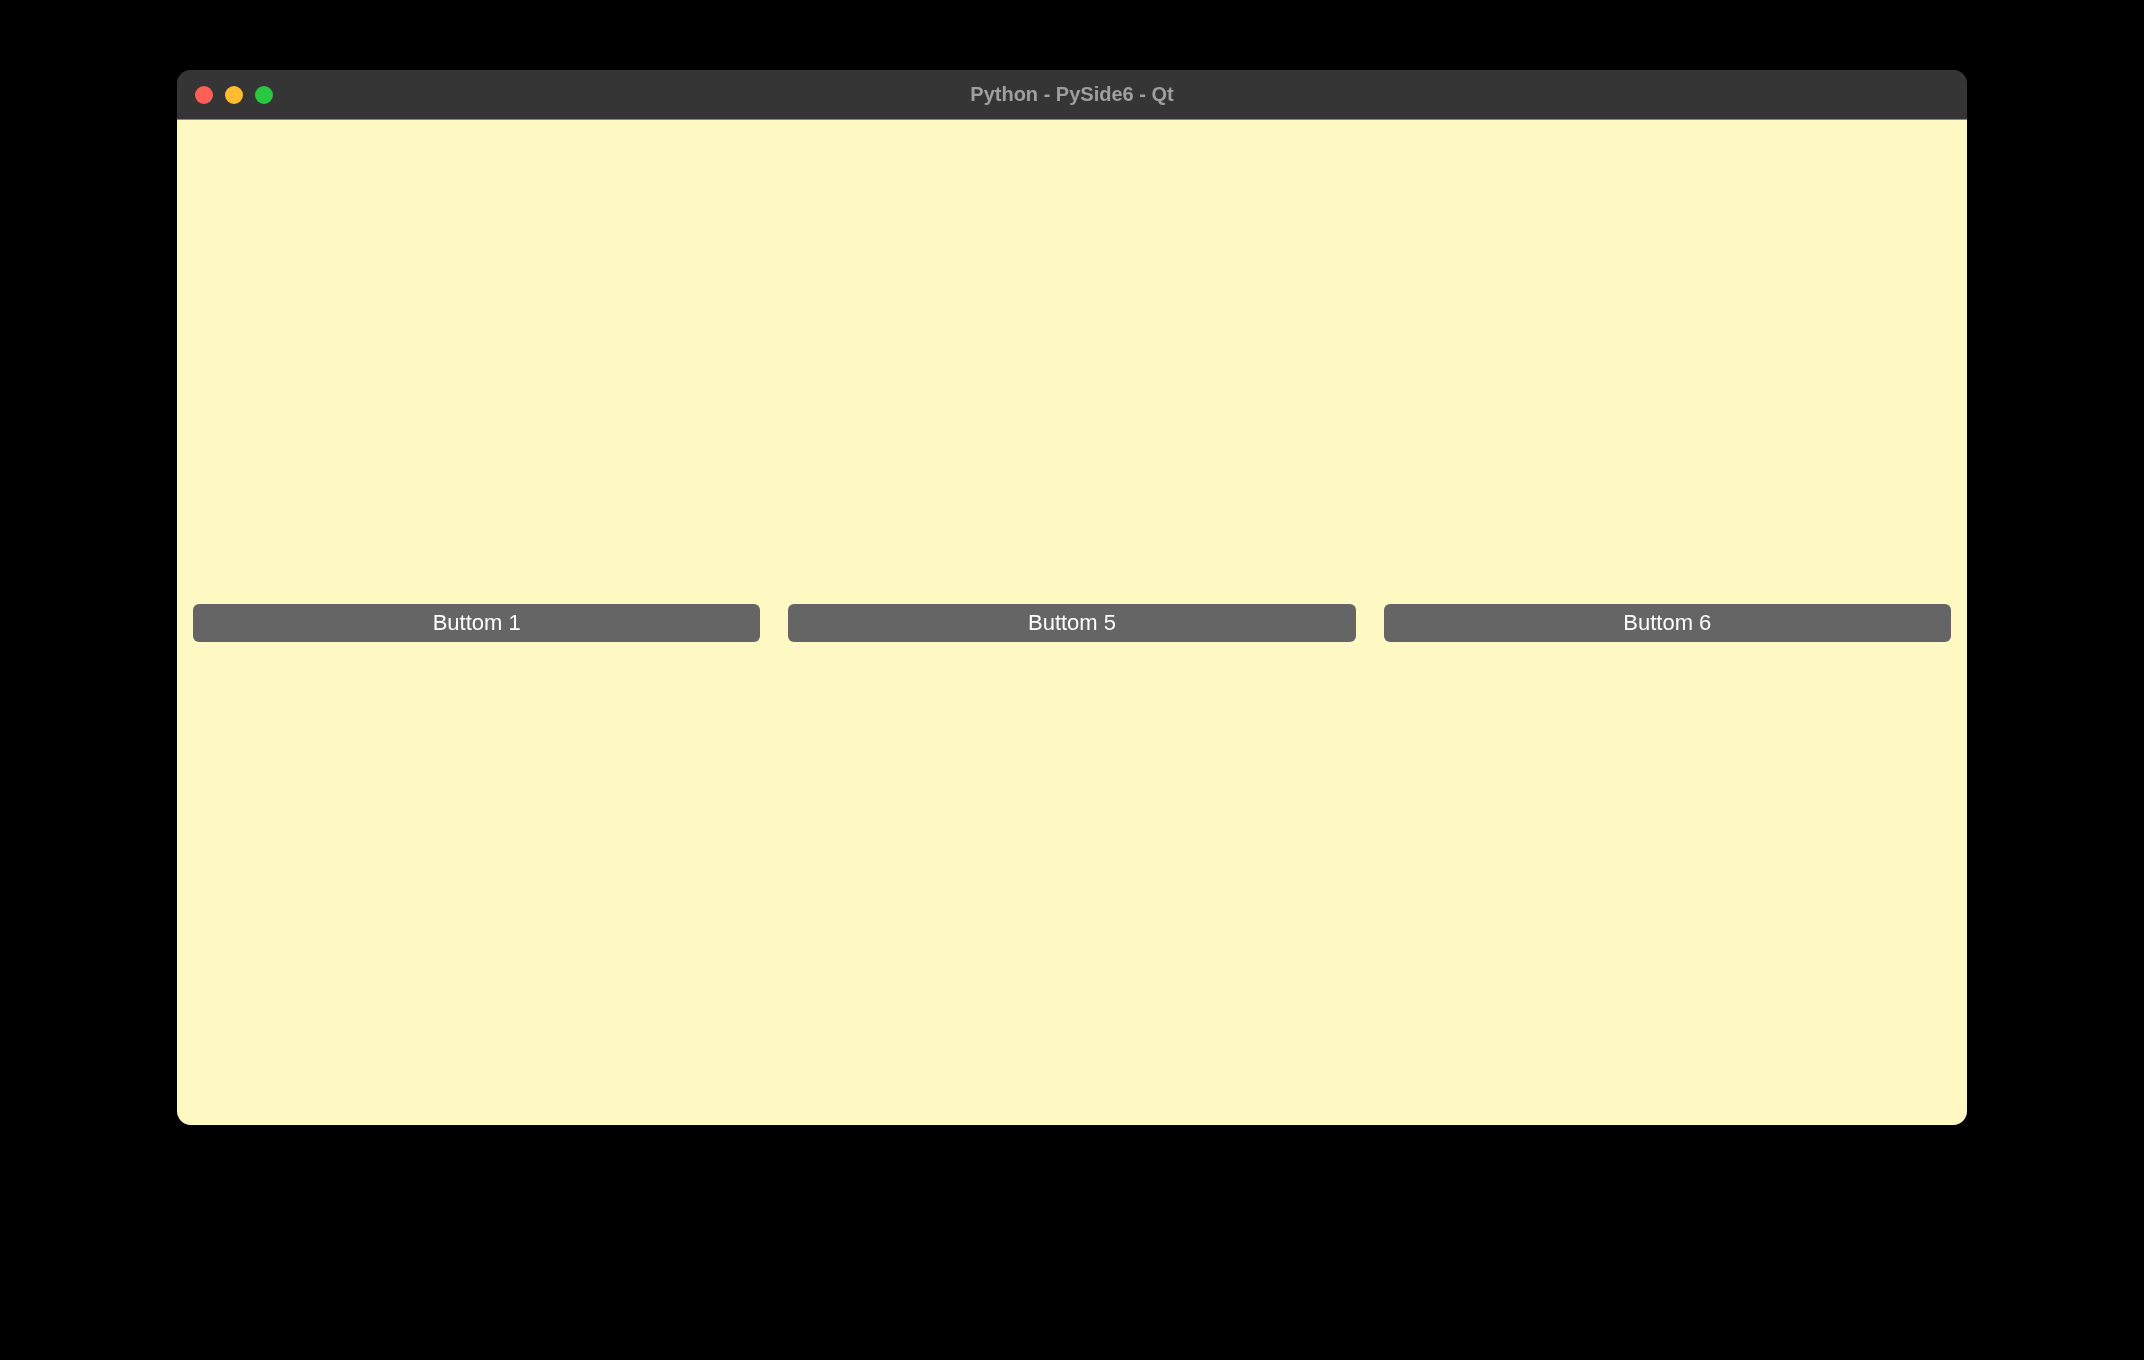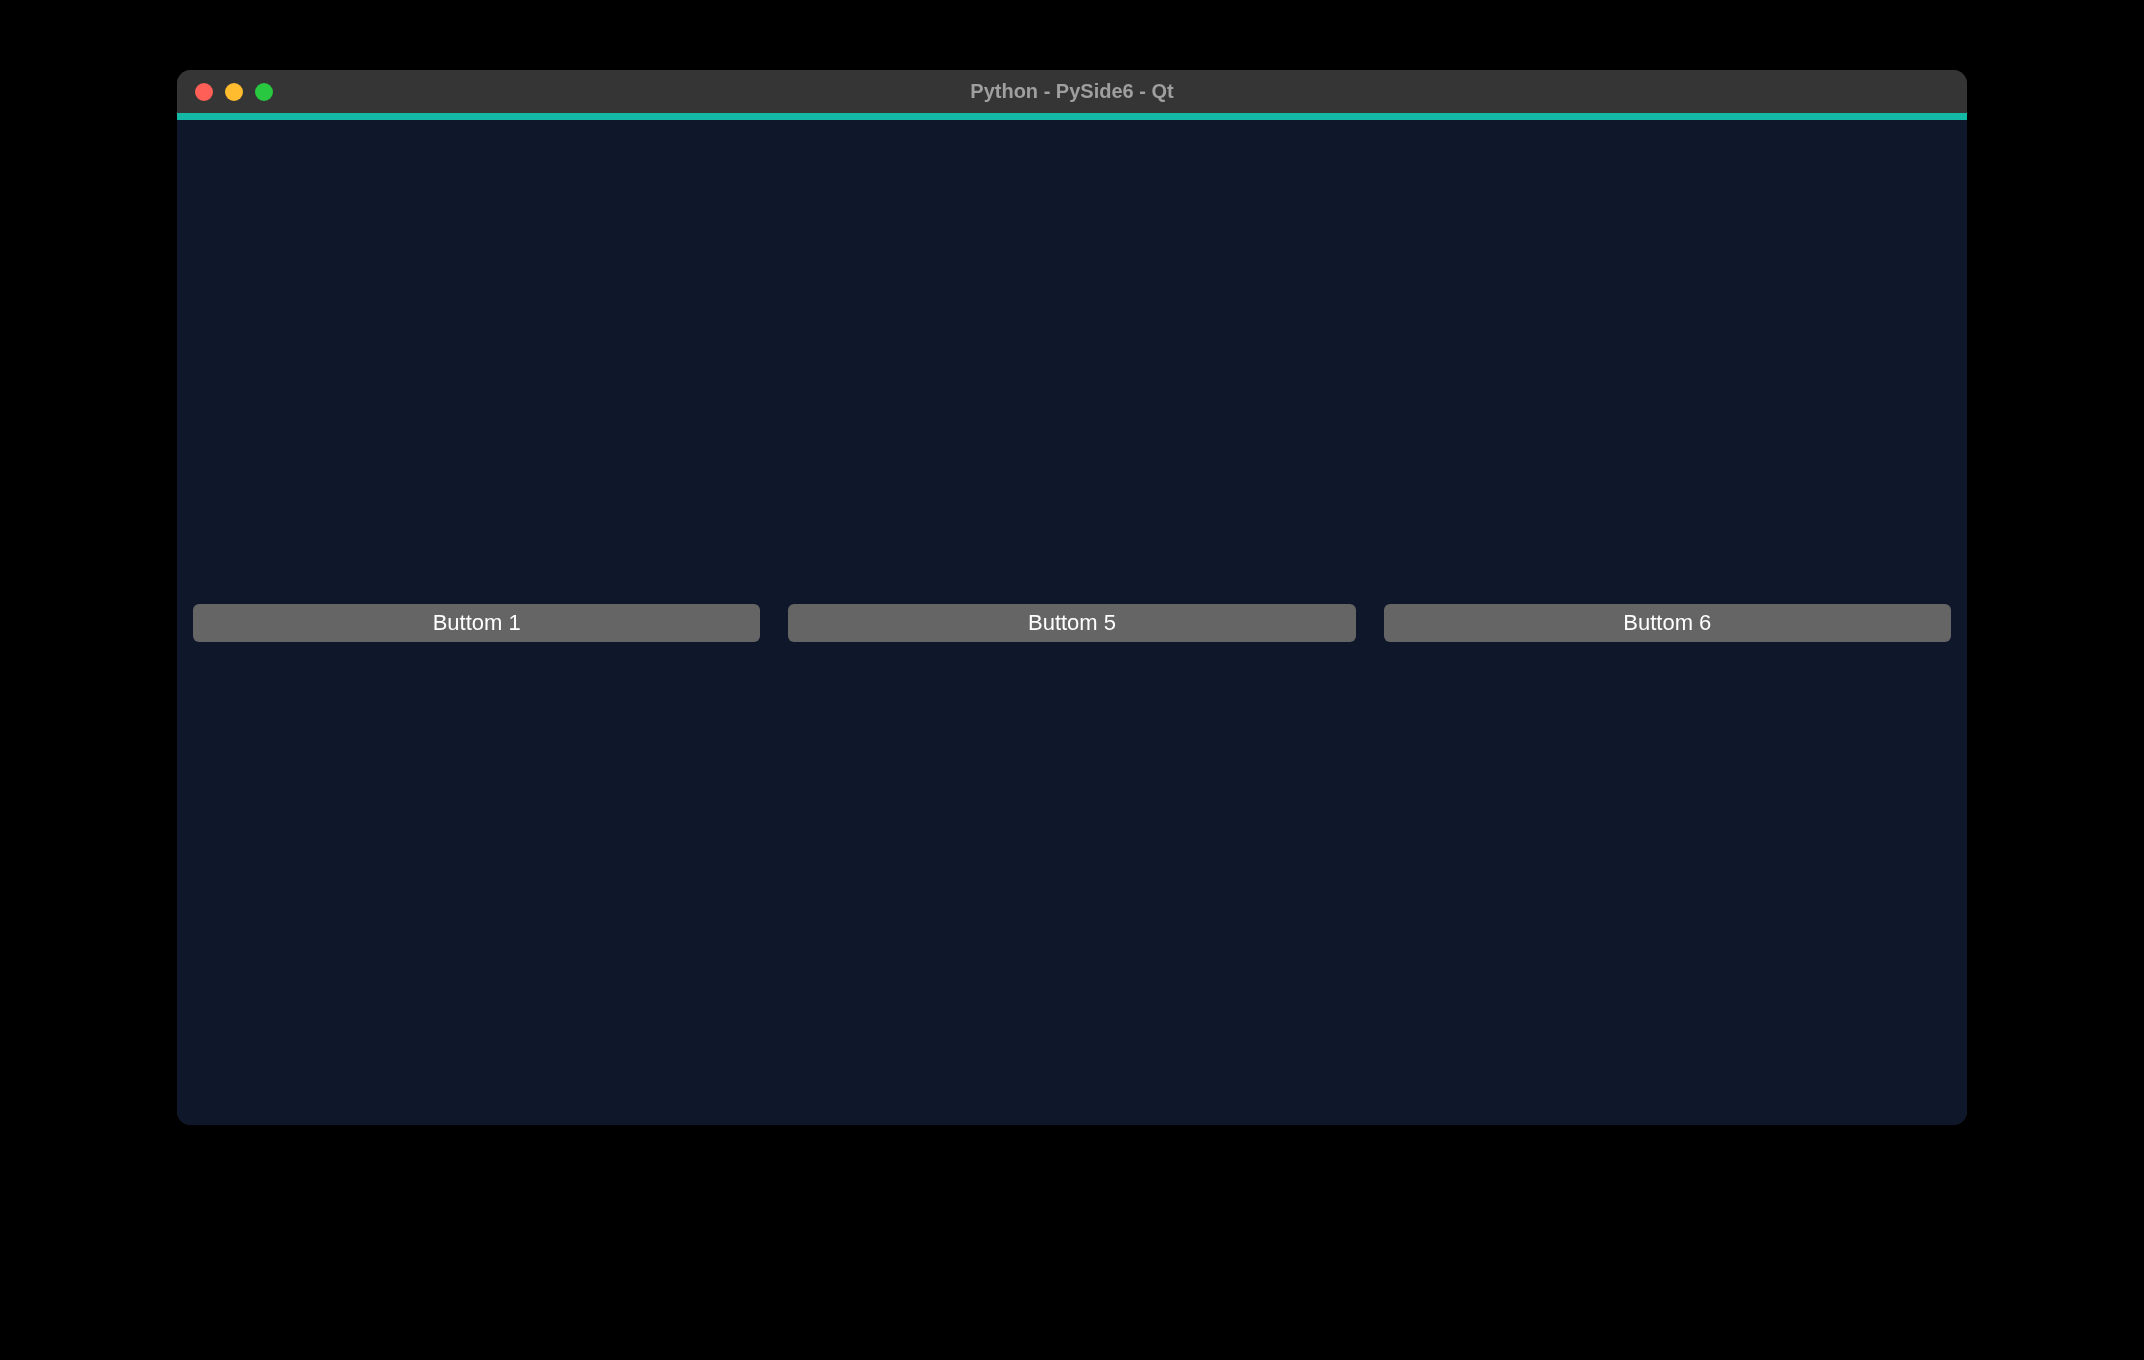--- a/index.html
+++ b/index.html
@@ -26,21 +26,21 @@
       border-radius: 14px;
       overflow: hidden;
       box-shadow: 0 20px 60px rgba(0, 0, 0, 0.5);
       display: flex;
       flex-direction: column;
     }
 
     .titlebar {
       height: 50px;
       background: #353535;
-      border-bottom: 7px solid #14b8a6;
+      border-bottom: 1px solid #14b8a6;
       display: flex;
       align-items: center;
       position: relative;
       flex-shrink: 0;
     }
 
     .traffic-lights {
       display: flex;
       align-items: center;
       gap: 12px;
@@ -71,21 +71,21 @@
       right: 0;
       text-align: center;
       color: #9f9f9f;
       font-size: 20px;
       font-weight: 600;
       pointer-events: none;
     }
 
     .content {
       flex: 1;
-      background: #0f172a;
+      background: #fef9c3;
       display: flex;
       align-items: center;
       padding: 0 16px;
     }
 
     .button-row {
       display: flex;
       width: 100%;
       gap: 28px;
     }

